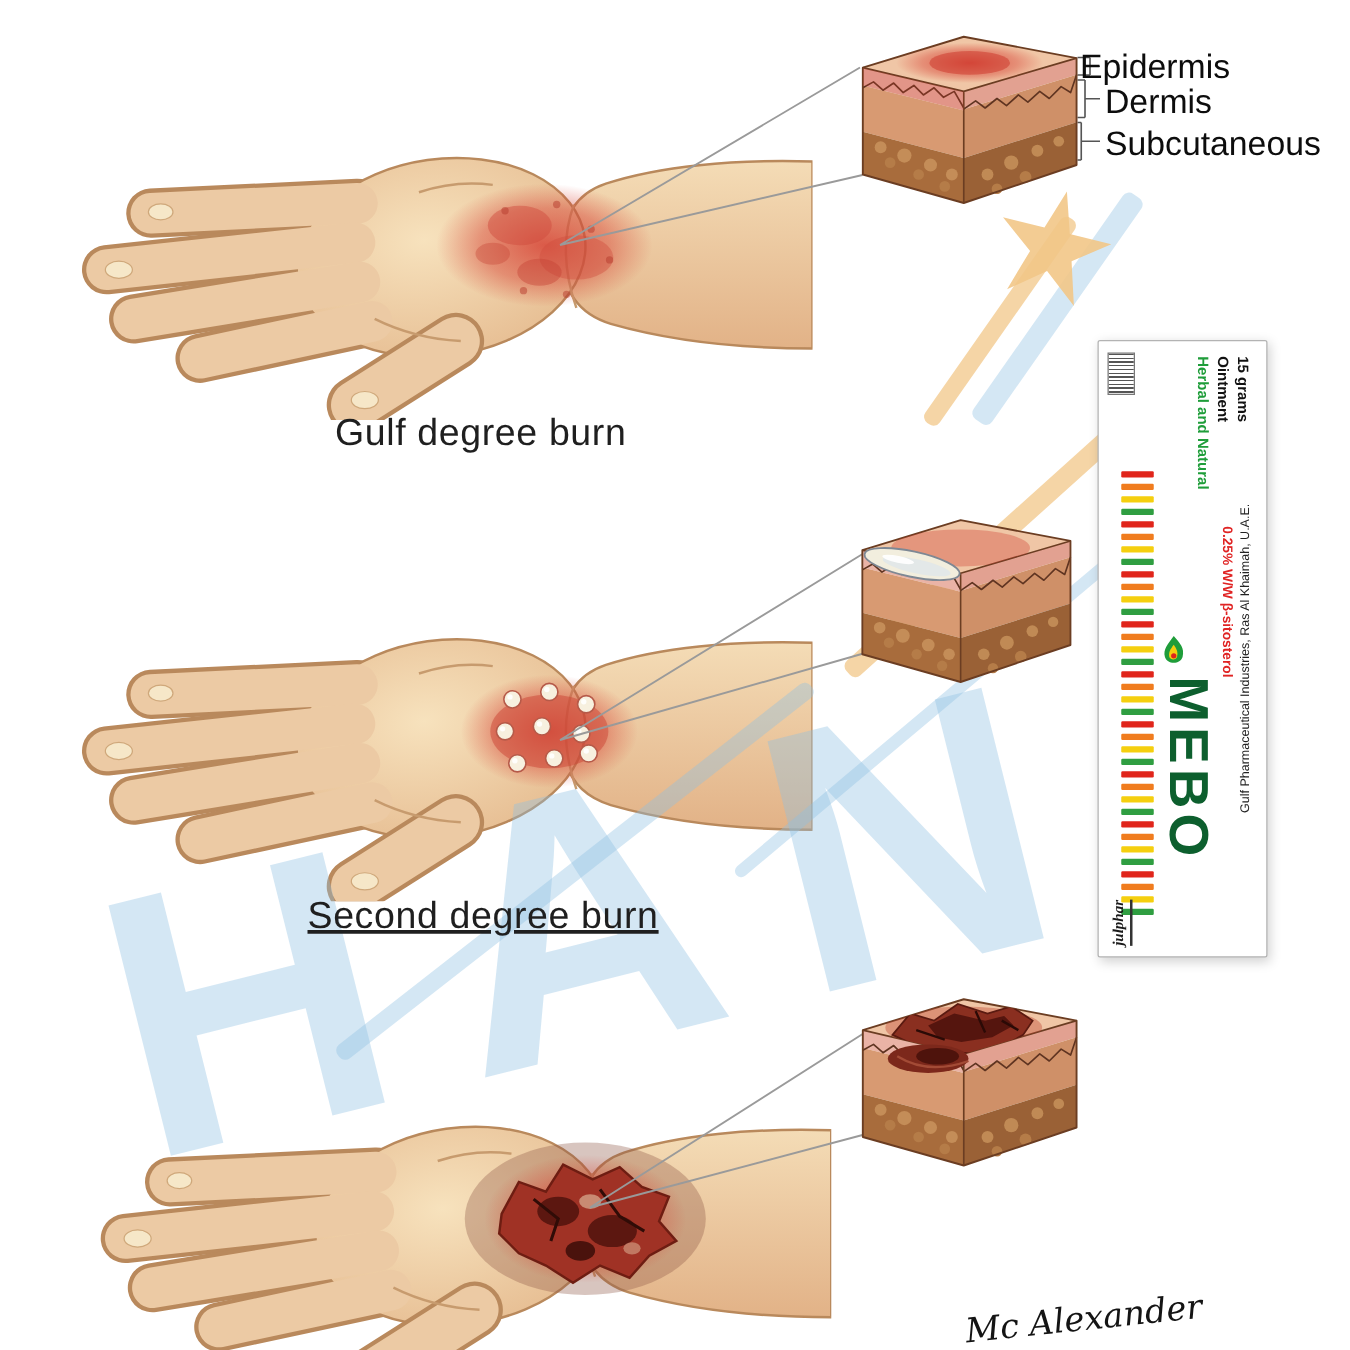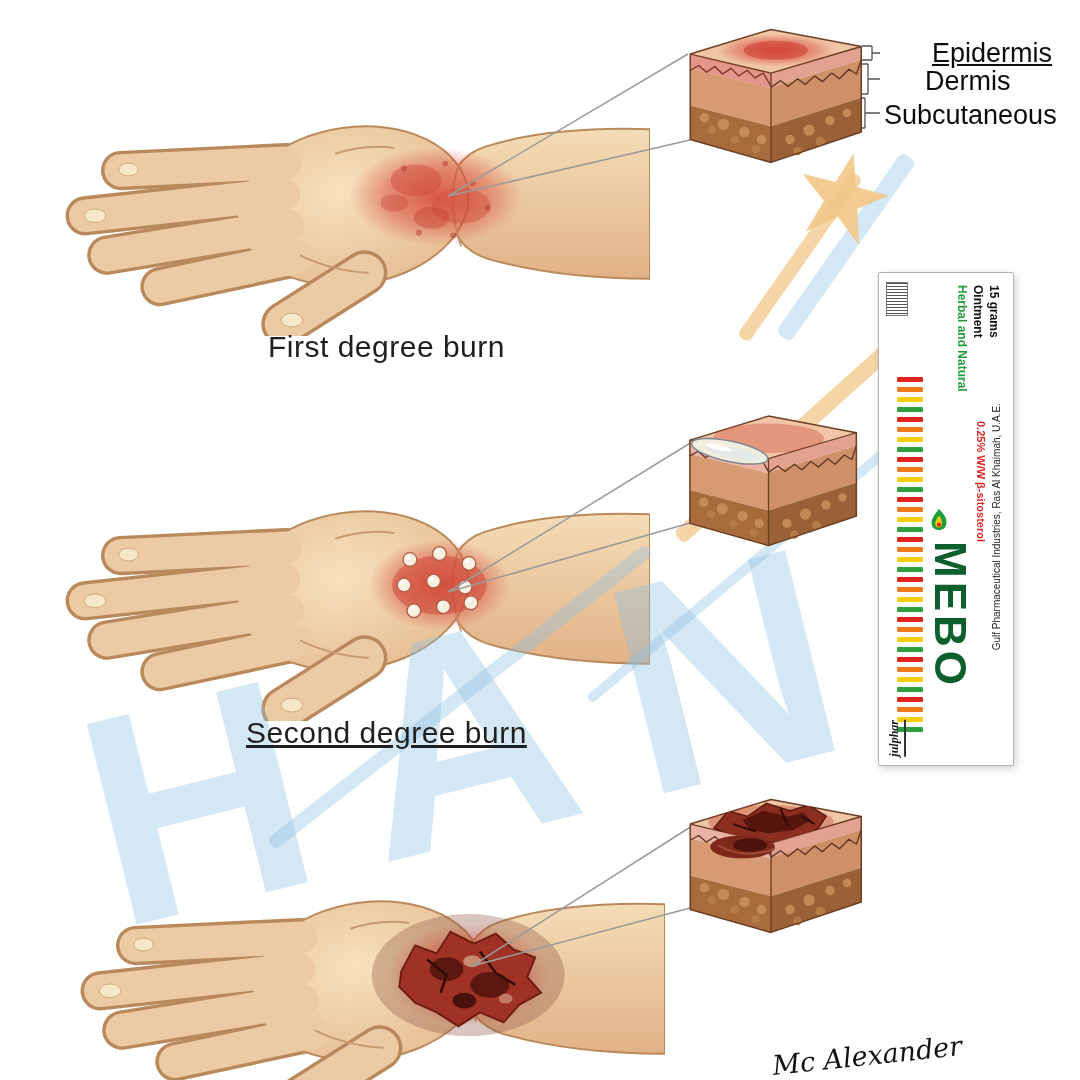--- a/index.html
+++ b/index.html
@@ -258,25 +258,25 @@
       <path d="M40,42 L55,24 L75,30 L95,16 L120,24 L140,18 L158,30 L150,42 L132,52 L110,58 L86,56 L62,52 Z" fill="#8a2f20" stroke="#5a1a10" stroke-width="1.5"></path>
       <path d="M70,34 L92,24 L118,30 L134,26 L142,34 L124,44 L98,48 L78,44 Z" fill="#55150e"></path>
       <path d="M60,38 L84,46 M110,22 L118,40 M132,30 L146,38" stroke="#2b0a06" stroke-width="2" fill="none"></path>
     </g>
     <ellipse cx="70" cy="62" rx="34" ry="12" fill="#7c281b"></ellipse>
     <ellipse cx="78" cy="60" rx="18" ry="7" fill="#4e130c"></ellipse>
     <path d="M44,60 Q70,76 104,64" stroke="#a34b36" stroke-width="2" fill="none"></path>
   </svg>
 </div>
 
-<div class="layer-label" style="left:932px;top:38px;text-decoration:underline;">Epidermis</div>
-<div class="layer-label" style="left:925px;top:66px;text-align:center;">Dermis</div>
+<div class="layer-label" style="left:864px;top:38px;">Epidermis</div>
+<div class="layer-label" style="left:884px;top:66px;text-align:center;">Dermis</div>
 <div class="layer-label" style="left:884px;top:100px;">Subcutaneous</div>
 
-<div class="caption" style="left:268px;top:330px;">First degree burn</div>
+<div class="caption" style="left:268px;top:330px;">Gulf degree burn</div>
 <div class="caption" style="left:246px;top:716px;text-decoration:underline;">Second degree burn</div>
 
 <div class="mebo-box">
   <div class="barcode"></div>
   <div class="top-texts">
     <span>15 grams</span>
     <span>Ointment</span>
     <span class="tagline">Herbal and Natural</span>
   </div>
   <div class="stripes">

